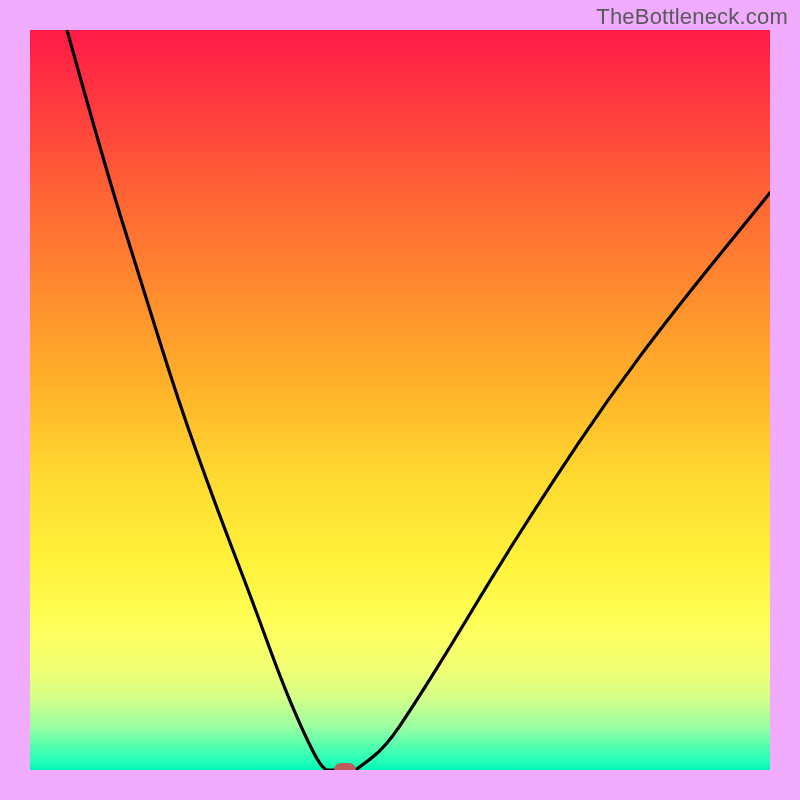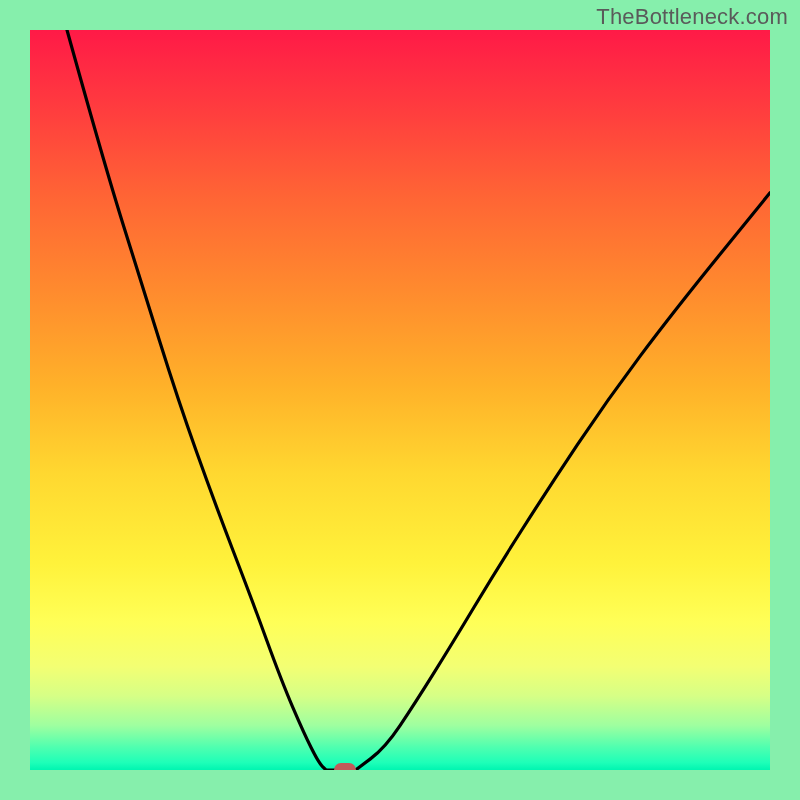--- a/index.html
+++ b/index.html
@@ -10,21 +10,21 @@
     overflow: hidden;
     background: #000;
     font-family: Arial, Helvetica, sans-serif;
   }
   .frame {
     position: absolute;
     left: 0;
     top: 0;
     width: 800px;
     height: 800px;
-    background: #86efac;
+    background: #f0abfc;
   }
   .plot-area {
     position: absolute;
     left: 30px;
     top: 30px;
     width: 740px;
     height: 740px;
     overflow: hidden;
   }
   

